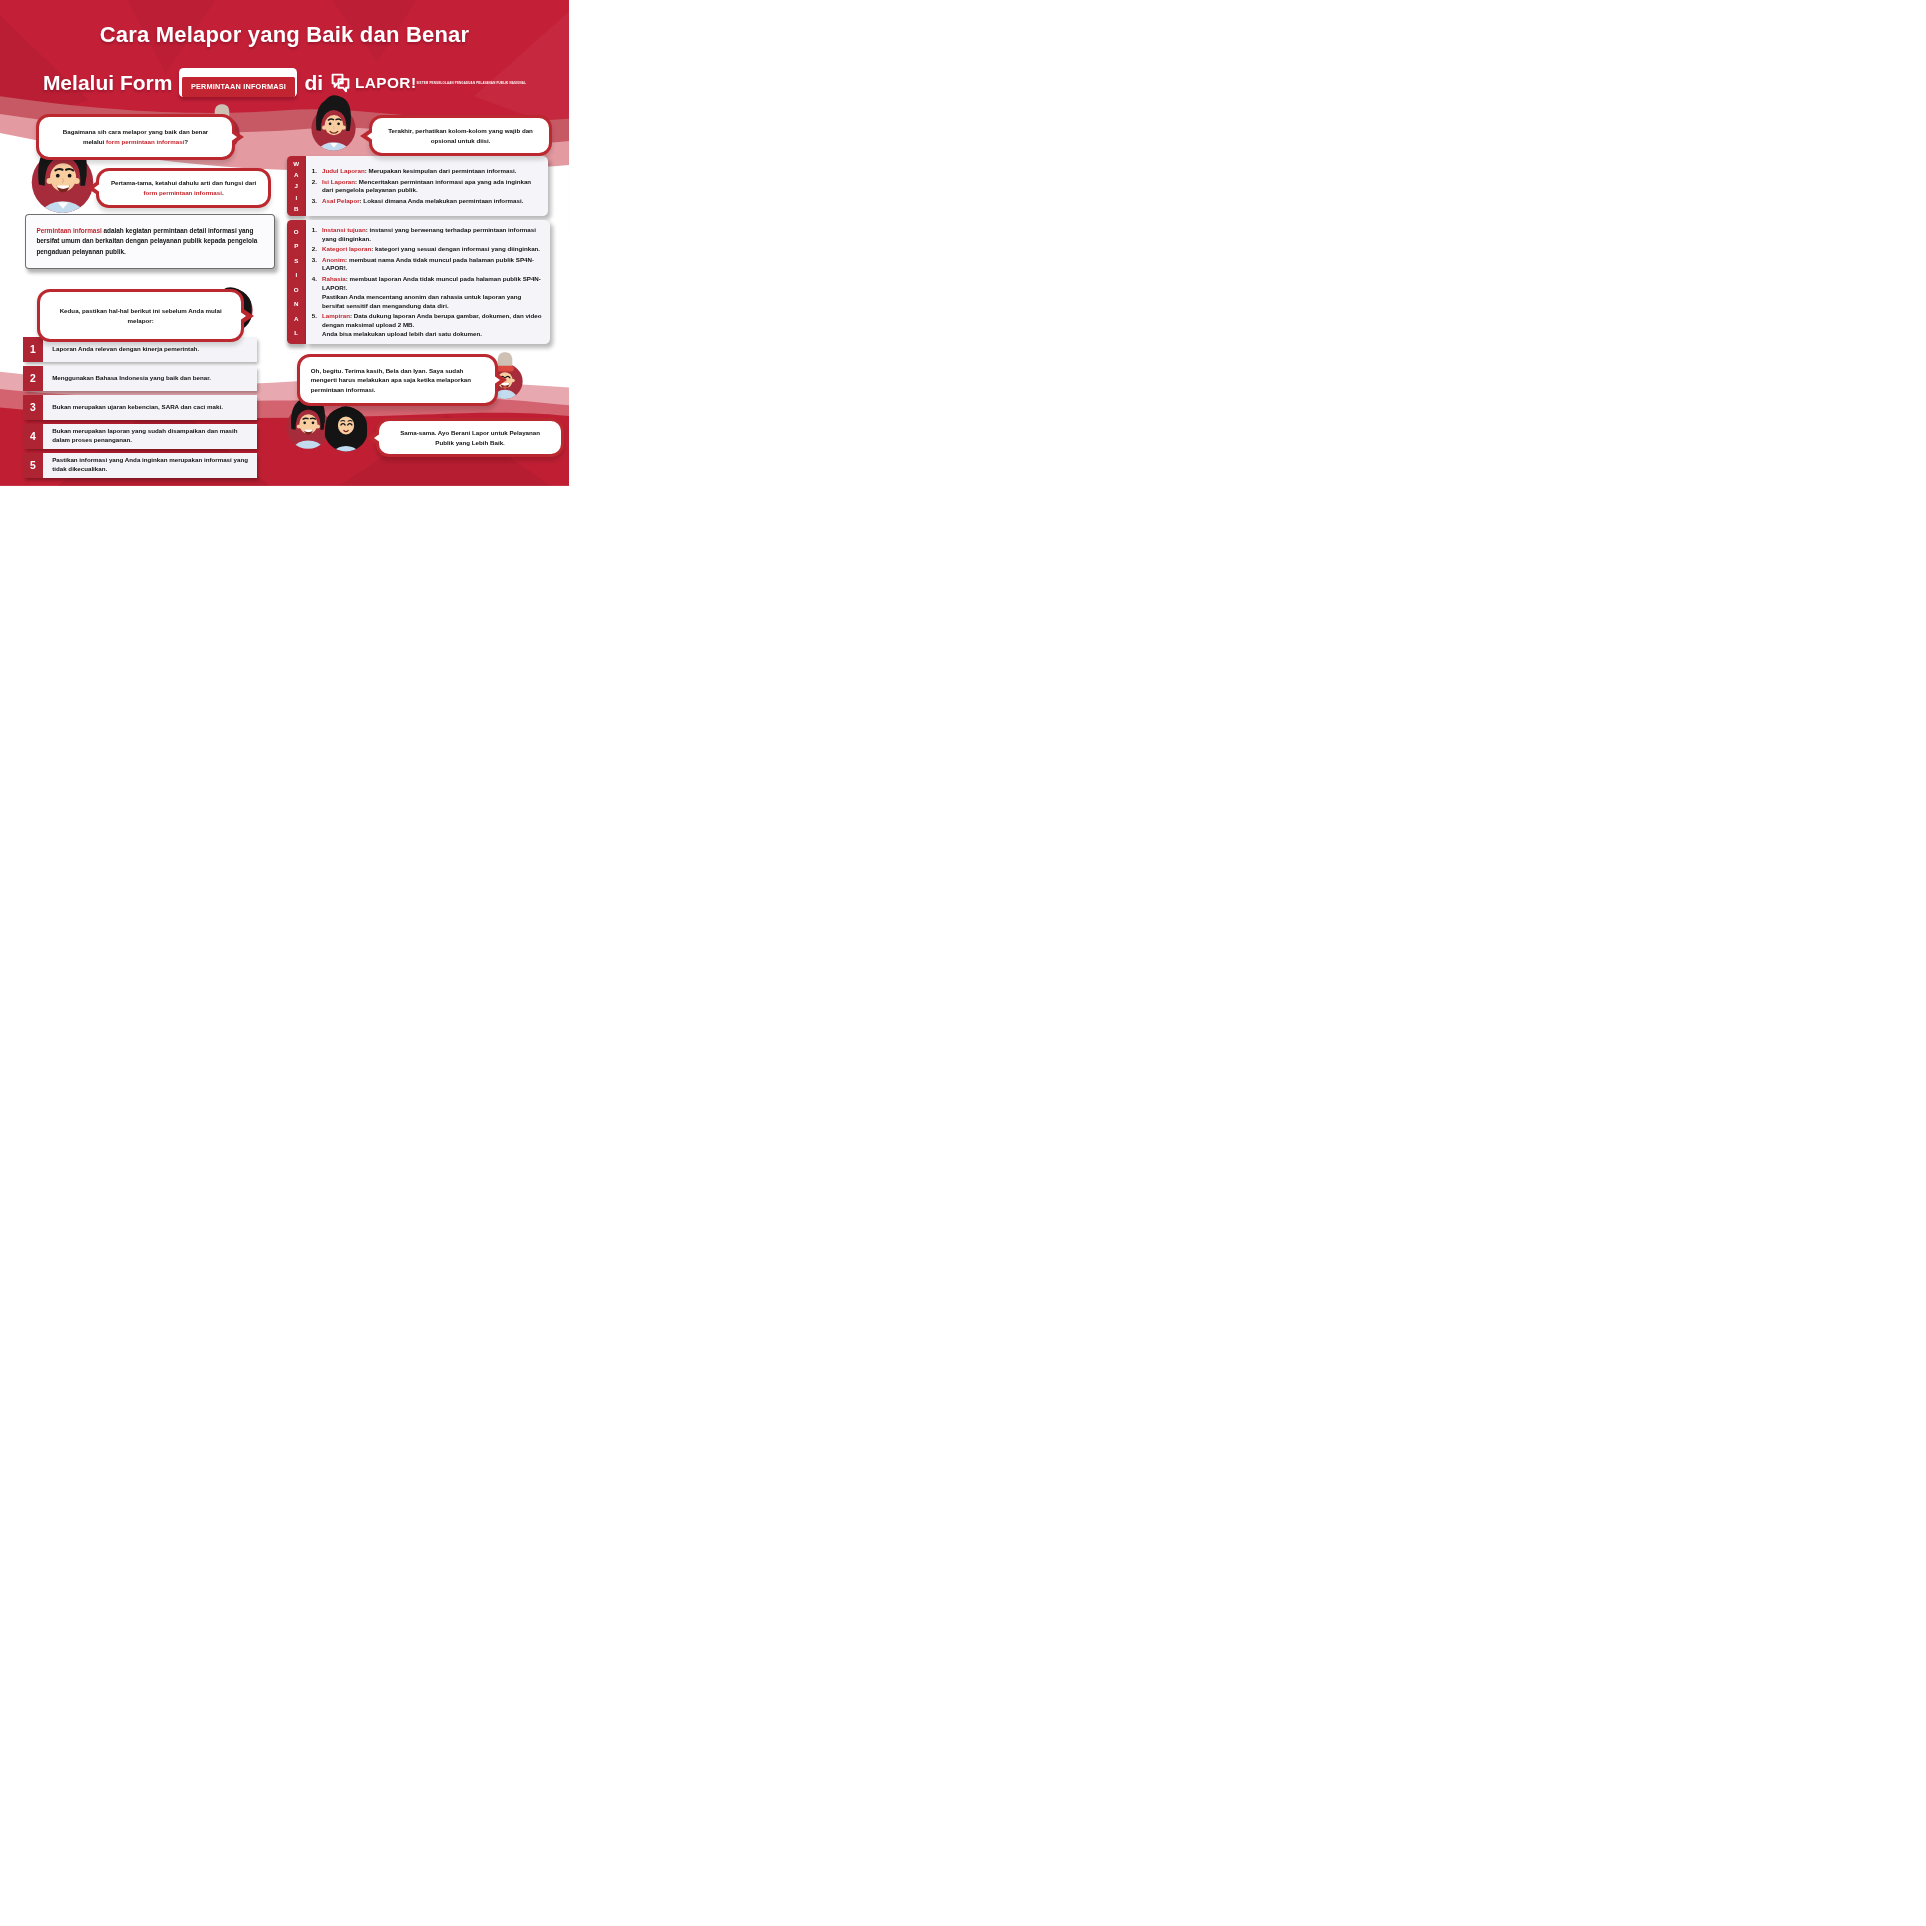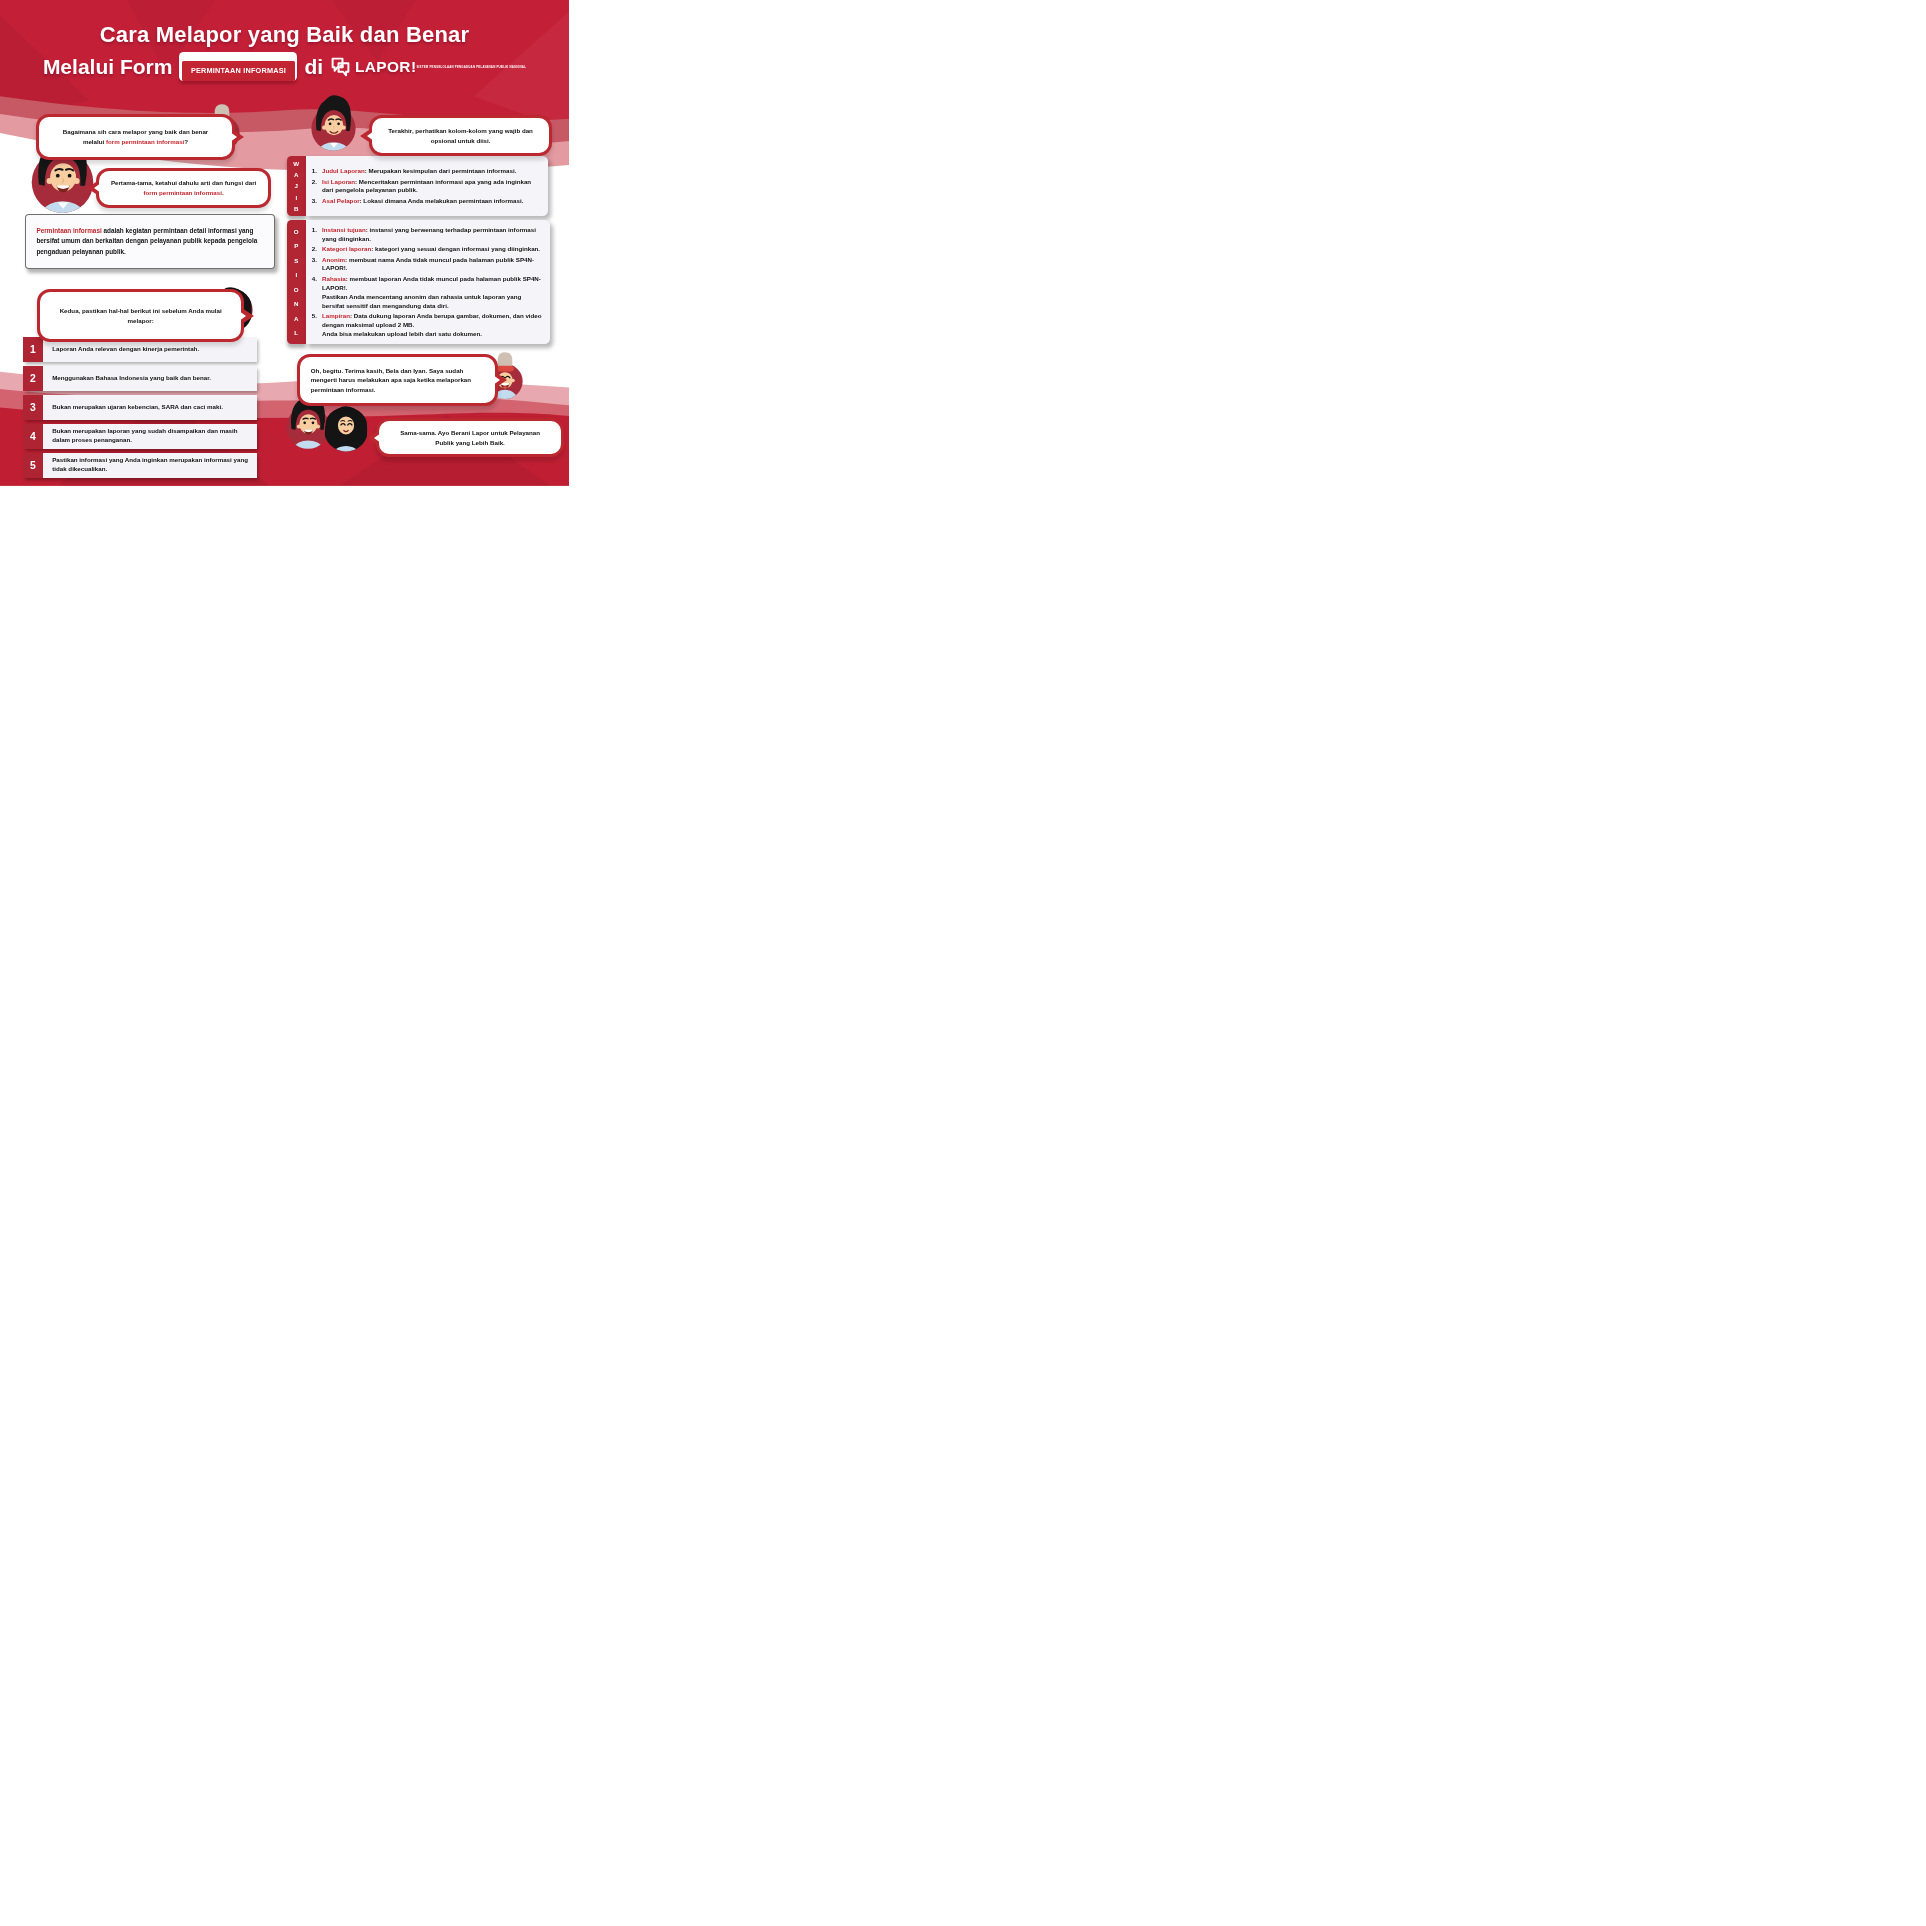--- a/index.html
+++ b/index.html
@@ -5,21 +5,21 @@
   html,body{margin:0;padding:0;background:#ffffff;}
   #canvas{
     position:relative;width:569px;height:486px;overflow:hidden;
     font-family:"Liberation Sans", sans-serif;font-weight:bold;
   }
   #bg{position:absolute;inset:0;z-index:0;}
   
   #header{position:absolute;left:0;top:0;width:100%;z-index:3;color:#fff;text-align:center;}
   .title-line1{margin-top:22.3px;font-size:22px;letter-spacing:0.2px;
     text-shadow:0 1.9px 2.7px rgba(100,5,25,.4);}
-  .title-line2{margin-top:4px;display:flex;align-items:center;justify-content:center;gap:7px;
+  .title-line2{margin-top:20px;display:flex;align-items:center;justify-content:center;gap:7px;
     font-size:21px;text-shadow:0 1.9px 2.7px rgba(100,5,25,.4);}
   .badge-outer{background:#fff;border-radius:4.6px;padding:2.3px;box-shadow:0 2.3px 3.1px rgba(90,5,20,.35);}
   .badge-inner{background:#C32431;border-radius:1.5px;padding:5.4px 9.2px;font-size:7.3px;
     letter-spacing:0.2px;color:#fff;text-shadow:none;white-space:nowrap;}
   .logo-col{display:flex;align-items:center;}
   .logo-row{display:flex;align-items:center;gap:3.9px;}
   .logo-text{font-size:15.4px;letter-spacing:0.4px;text-shadow:0 1.5px 2.3px rgba(100,5,25,.4);}
   .logo-subtitle{margin-top:1.5px;font-size:2.9px;letter-spacing:0.2px;white-space:nowrap;text-shadow:none;}
   
   .bubble{position:absolute;z-index:3;background:#fff;border:3.5px solid #BC2830;border-radius:13px;

